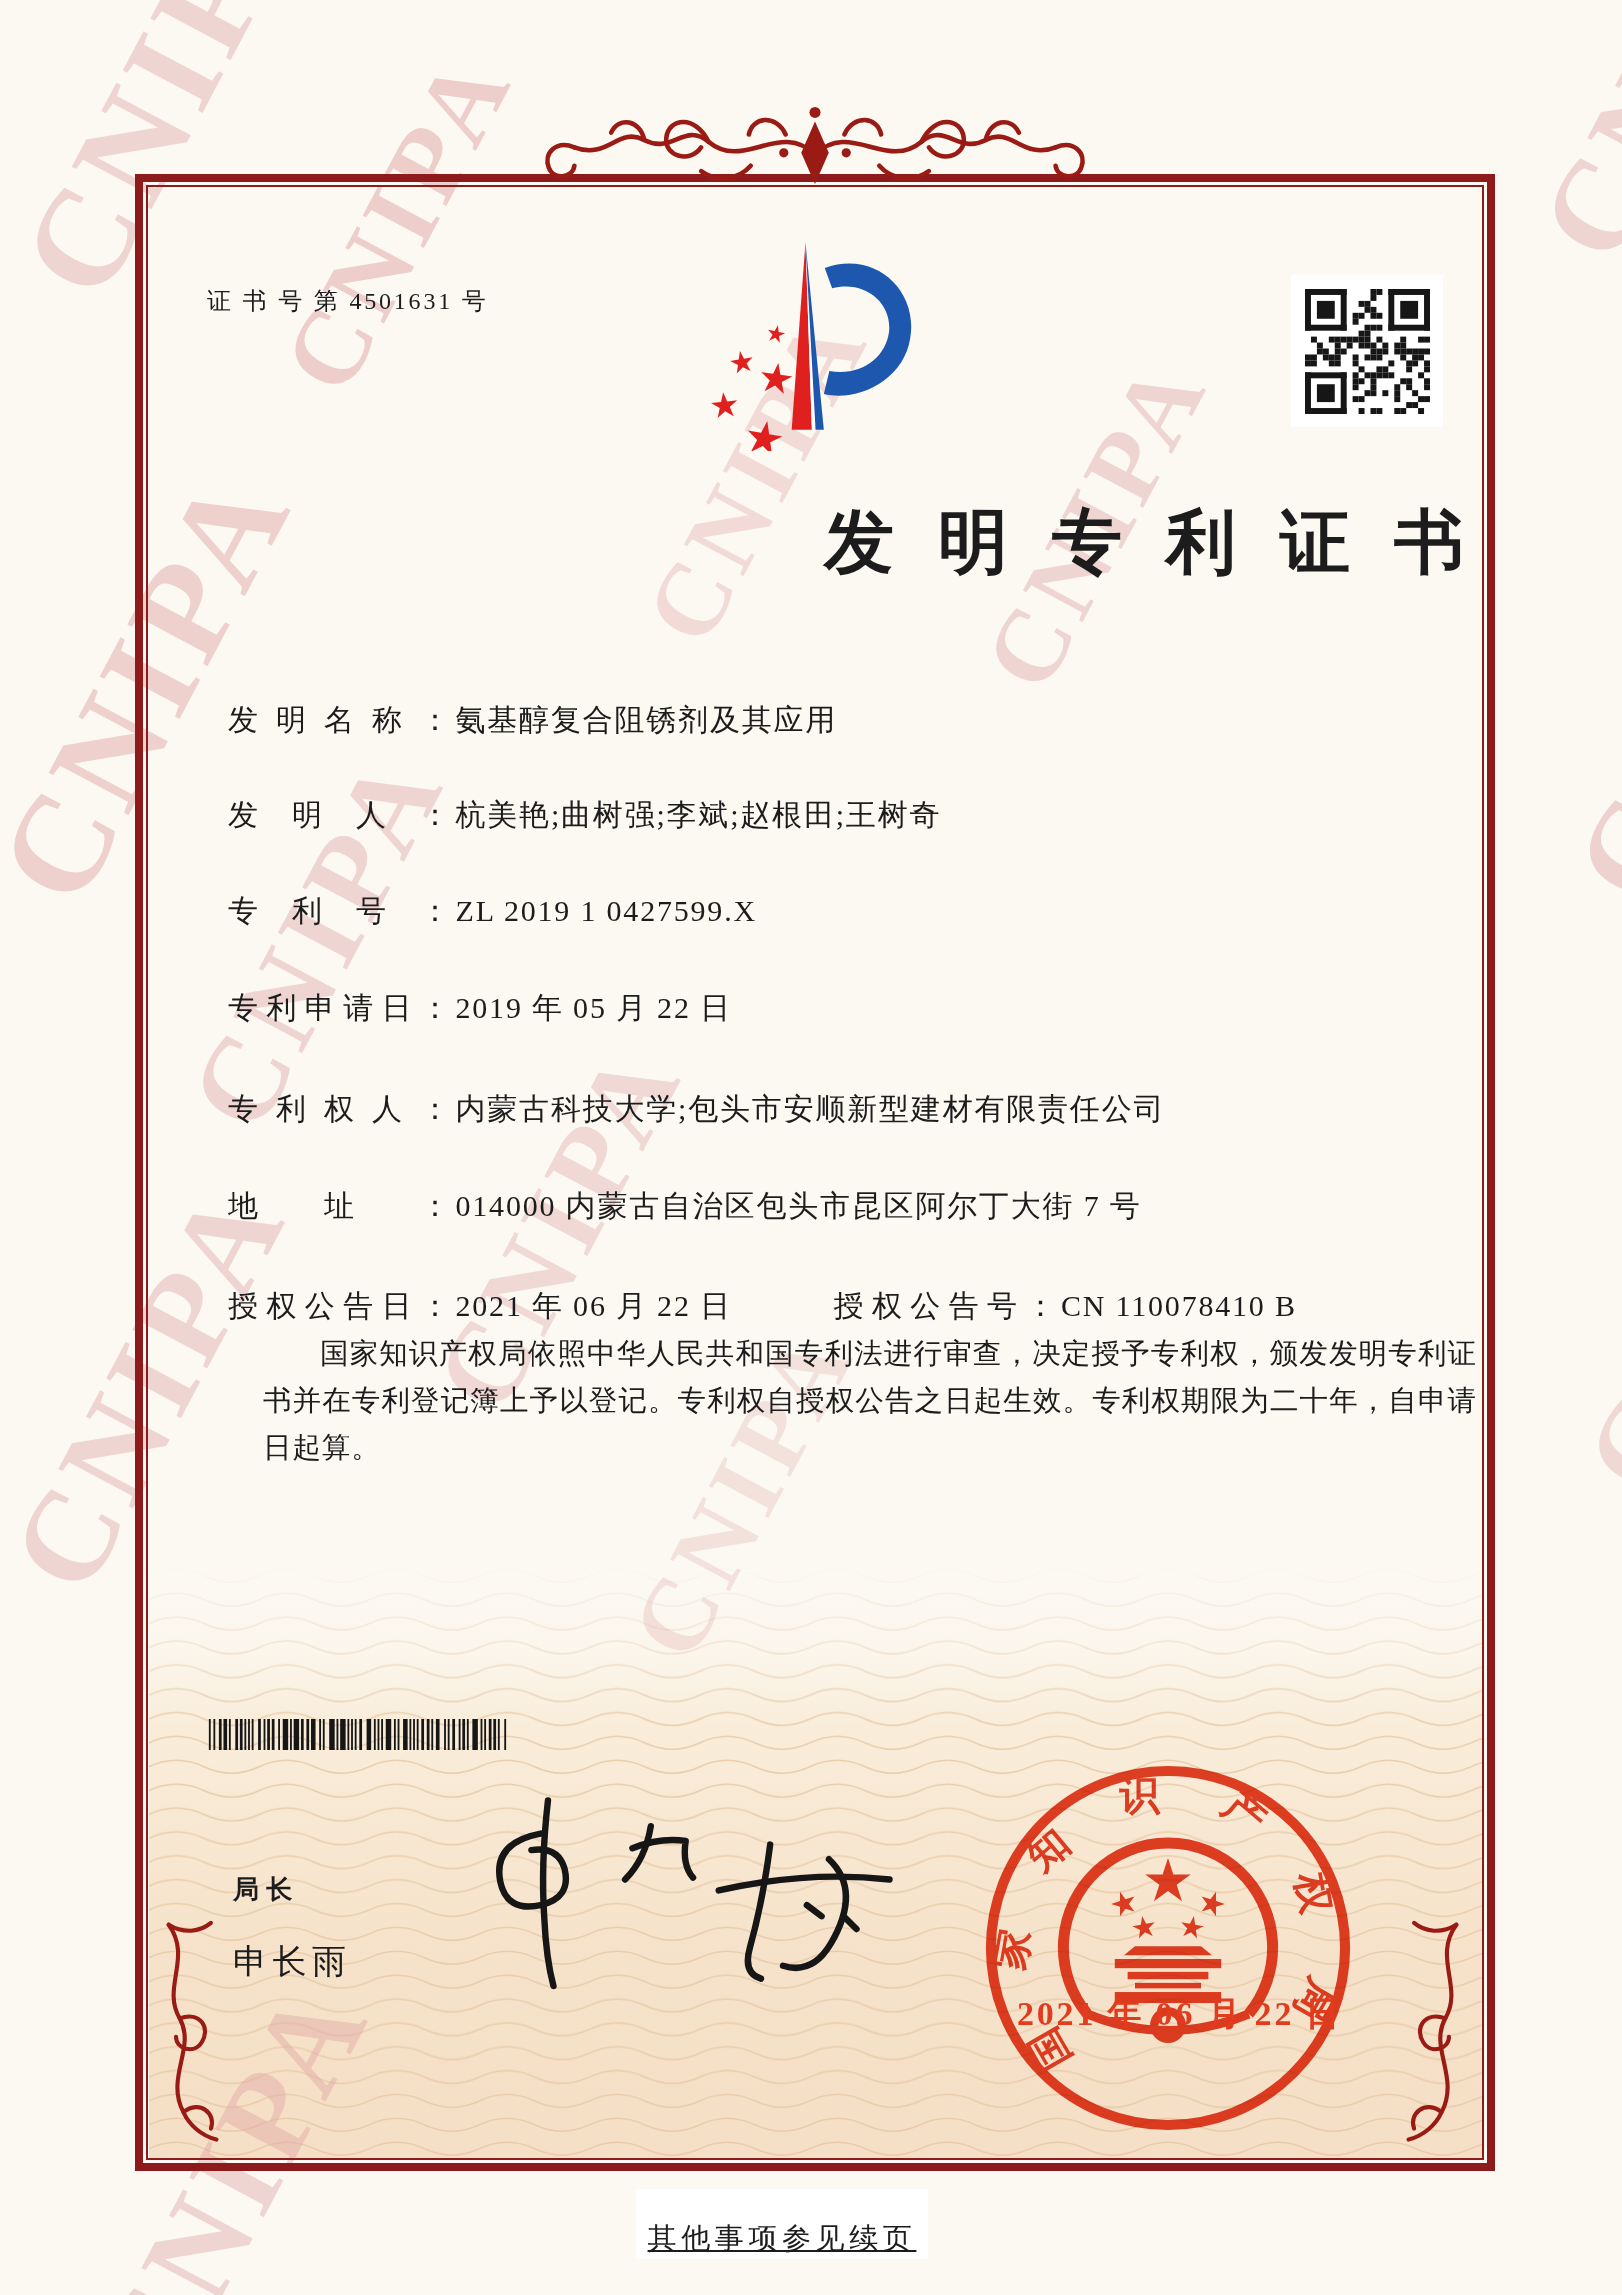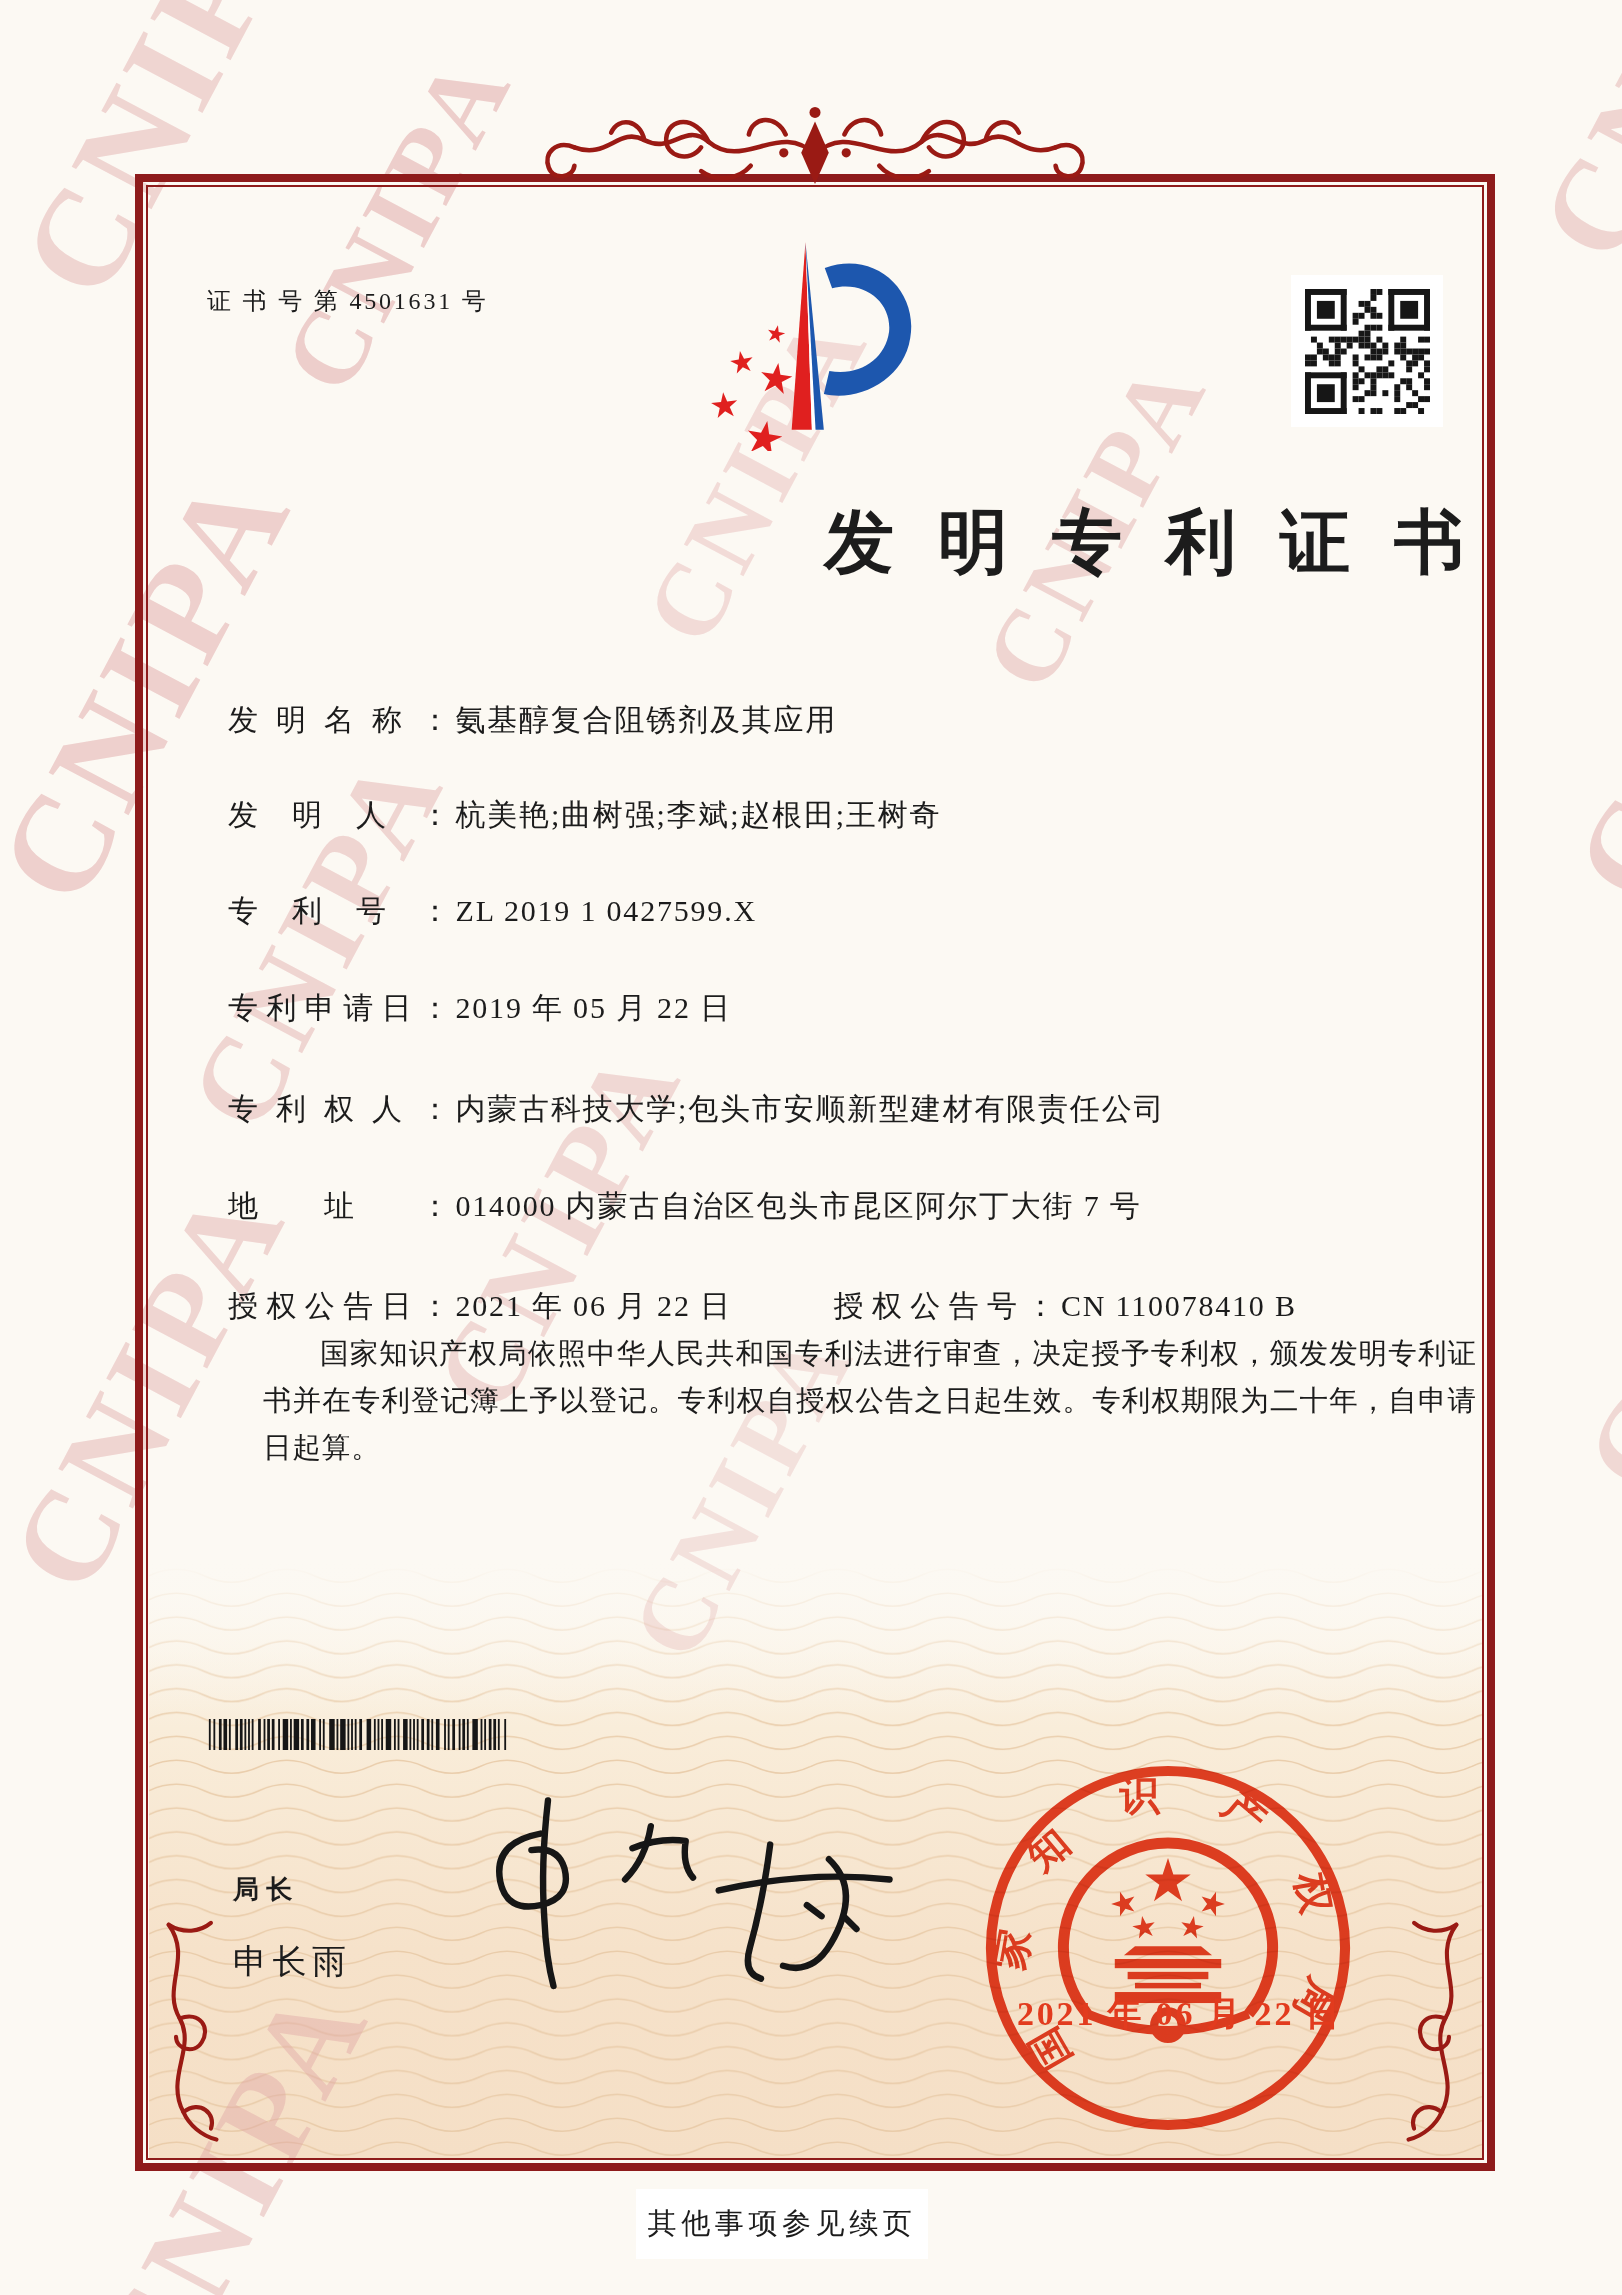--- a/index.html
+++ b/index.html
@@ -67,21 +67,21 @@
      font-family:"Liberation Sans","DejaVu Sans",sans-serif;font-weight:500;z-index:4;}
   .signature{position:absolute;left:432px;top:1795px;z-index:4;}
 
   .seal{position:absolute;left:979px;top:1759px;z-index:5;mix-blend-mode:multiply;opacity:.96;}
   .seal-date{position:absolute;left:1017px;top:1991px;font-size:34px;color:#e23b1e;
      letter-spacing:2.8px;font-weight:600;white-space:nowrap;z-index:6;}
 
   .page-info{position:absolute;left:136px;top:2103px;width:1360px;text-align:center;
      font-size:26px;letter-spacing:3.7px;z-index:4;}
   .cont-box{position:absolute;left:636px;top:2189px;width:292px;height:70px;background:#fff;
-     z-index:4;display:flex;align-items:center;justify-content:center;font-size:29px;letter-spacing:4.6px;}
+     z-index:4;display:flex;align-items:flex-end;justify-content:center;font-size:29px;letter-spacing:4.6px;text-decoration:underline;}
 </style>
 </head>
 <body>
 
 <div class="page">
 
   <div class="wm wm1">CNIPA</div>
   <div class="wm wm2">CNIPA</div>
   <div class="wm wm3">CNIPA</div>
   <div class="wm wm4">CNIPA</div>

